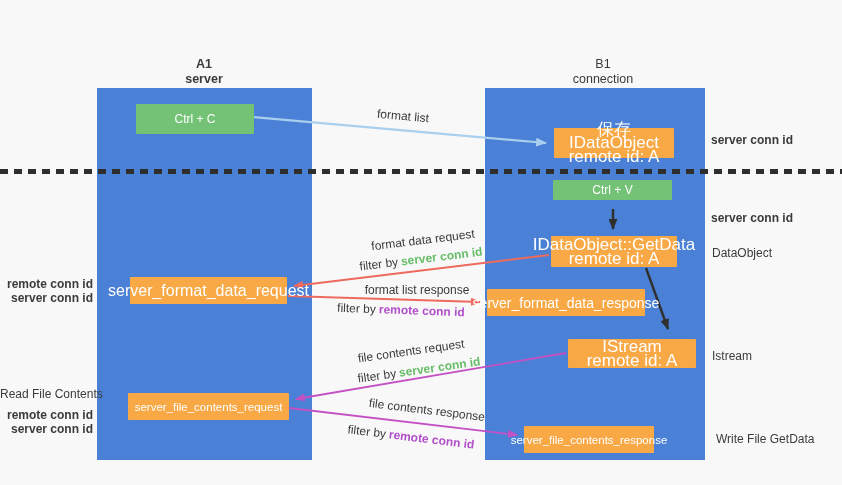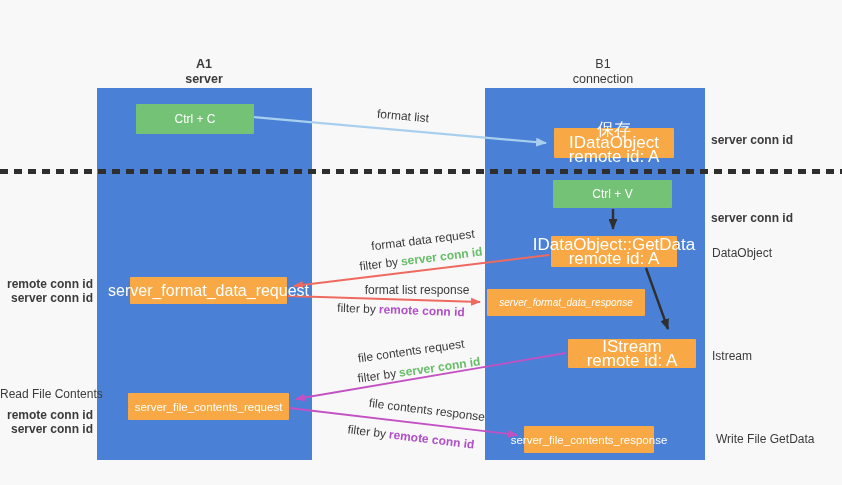--- a/index.html
+++ b/index.html
@@ -78,31 +78,31 @@
     <div>connection</div>
   </div>
 
   <div class="abs node green" style="left:136px;top:104px;width:118px;height:30px;">
     <span>Ctrl + C</span>
   </div>
   <div class="abs node orange two" style="left:554px;top:128px;width:120px;height:30px;">
     <span>保存IDataObject</span>
     <span>remote id: A</span>
   </div>
-  <div class="abs node green" style="left:553px;top:180px;width:119px;height:28px;">
+  <div class="abs node green" style="left:553px;top:180px;width:119px;height:20px;">
     <span>Ctrl + V</span>
   </div>
   <div class="abs node orange two" style="left:551px;top:236px;width:126px;height:31px;">
     <span>IDataObject::GetData</span>
     <span>remote id: A</span>
   </div>
   <div class="abs node orange" style="left:130px;top:277px;width:157px;height:27px;font-size:16px;">
     <span>server_format_data_request</span>
   </div>
-  <div class="abs node orange" style="left:487px;top:289px;width:158px;height:27px;font-size:10px;font-style:italic;">
+  <div class="abs node orange" style="left:487px;top:289px;width:158px;height:27px;font-size:14px;">
     <span>server_format_data_response</span>
   </div>
   <div class="abs node orange two" style="left:568px;top:339px;width:128px;height:29px;">
     <span>IStream</span>
     <span>remote id: A</span>
   </div>
   <div class="abs node orange" style="left:128px;top:393px;width:161px;height:27px;font-size:11.5px;">
     <span>server_file_contents_request</span>
   </div>
   <div class="abs node orange" style="left:524px;top:426px;width:130px;height:27px;font-size:11.5px;">

